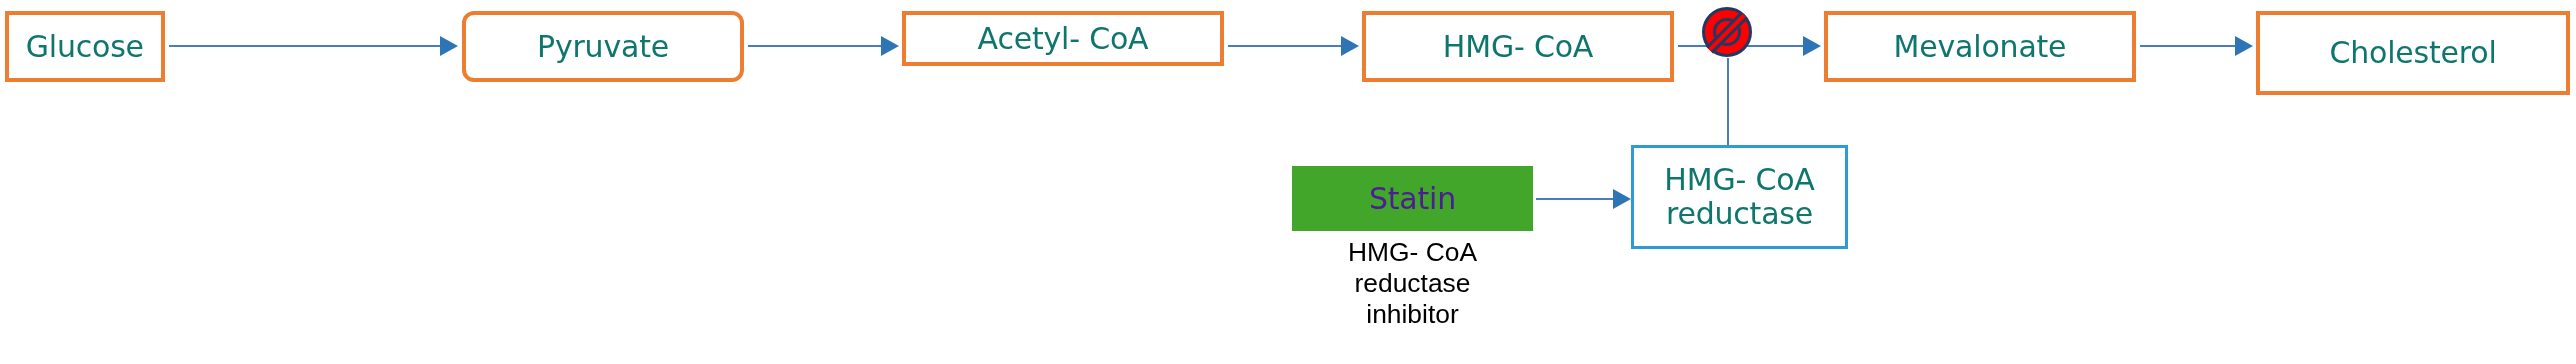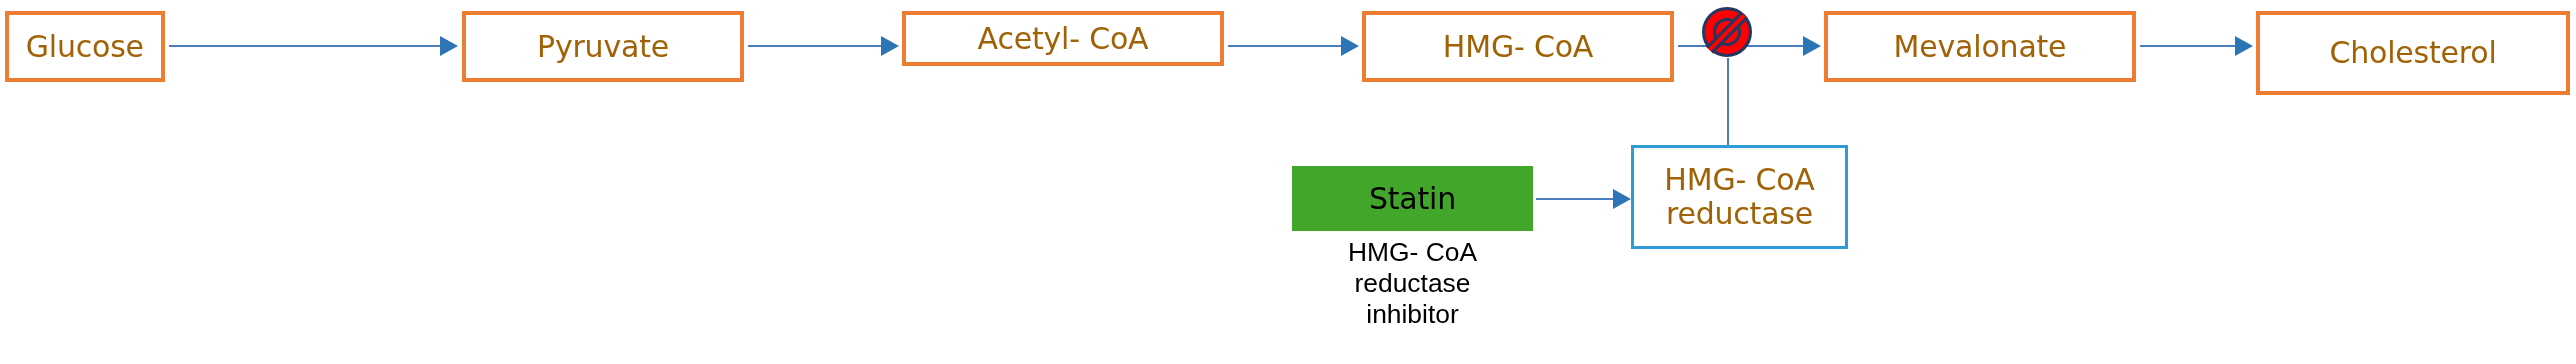--- a/index.html
+++ b/index.html
@@ -13,32 +13,32 @@
     align-items:center;
     justify-content:center;
     background:#ffffff;
   }
   .node-orange{
     border:4.2px solid #ED7D31;
   }
   .node-label{
     font-family:"DejaVu Sans",sans-serif;
     font-size:30px;
-    color:#a16207;
+    color:#0f766e;
     line-height:1.12;
     text-align:center;
     white-space:pre;
     letter-spacing:-0.2px;
   }
 
   .node-green{
     background:#41A62A;
     border:none;
   }
-  .node-green .node-label{color:#000000;}
+  .node-green .node-label{color:#4c1d95;}
 
   .node-blue{
     border:3.6px solid #2E9BD6;
     background:#ffffff;
     flex-direction:column;
   }
 
   .caption{
     position:absolute;
     font-family:"Liberation Sans",sans-serif;
@@ -109,21 +109,21 @@
 
   <div class="node node-orange" style="left:4.8px;top:10.8px;width:160px;height:71px;">
     <span class="node-label">Glucose</span>
   </div>
 
   <div class="arrow" style="left:169px;top:46px;width:289px;">
     <div class="shaft" style="width:271px;"></div>
     <div class="head" style="left:271px;"></div>
   </div>
 
-  <div class="node node-orange" style="left:462px;top:10.8px;width:282px;height:71px;">
+  <div class="node node-orange" style="left:462px;top:10.8px;width:282px;height:71px;border-radius:12px;">
     <span class="node-label">Pyruvate</span>
   </div>
 
   <div class="arrow" style="left:748px;top:46px;width:151px;">
     <div class="shaft" style="width:133px;"></div>
     <div class="head" style="left:133px;"></div>
   </div>
 
   <div class="node node-orange" style="left:902px;top:10.8px;width:322px;height:55px;">
     <span class="node-label">Acetyl- CoA</span>

